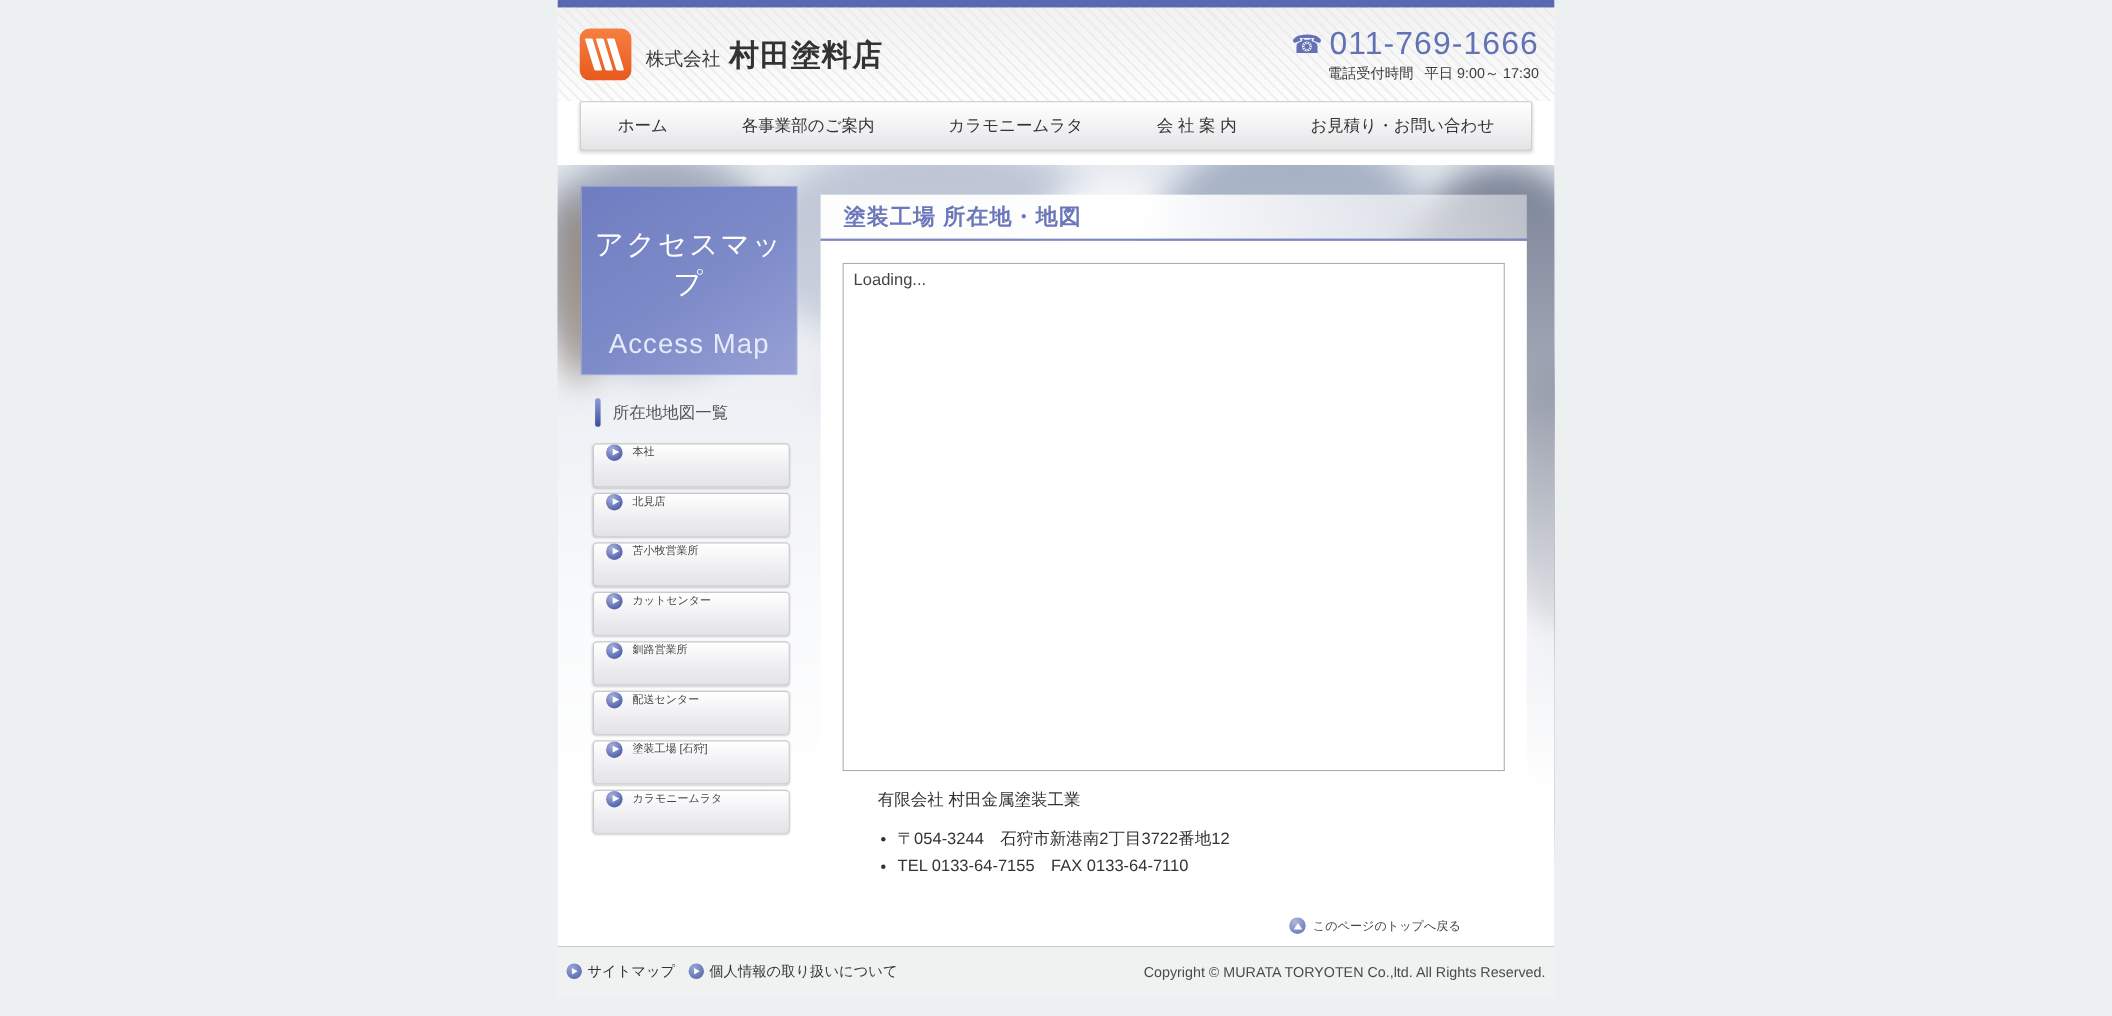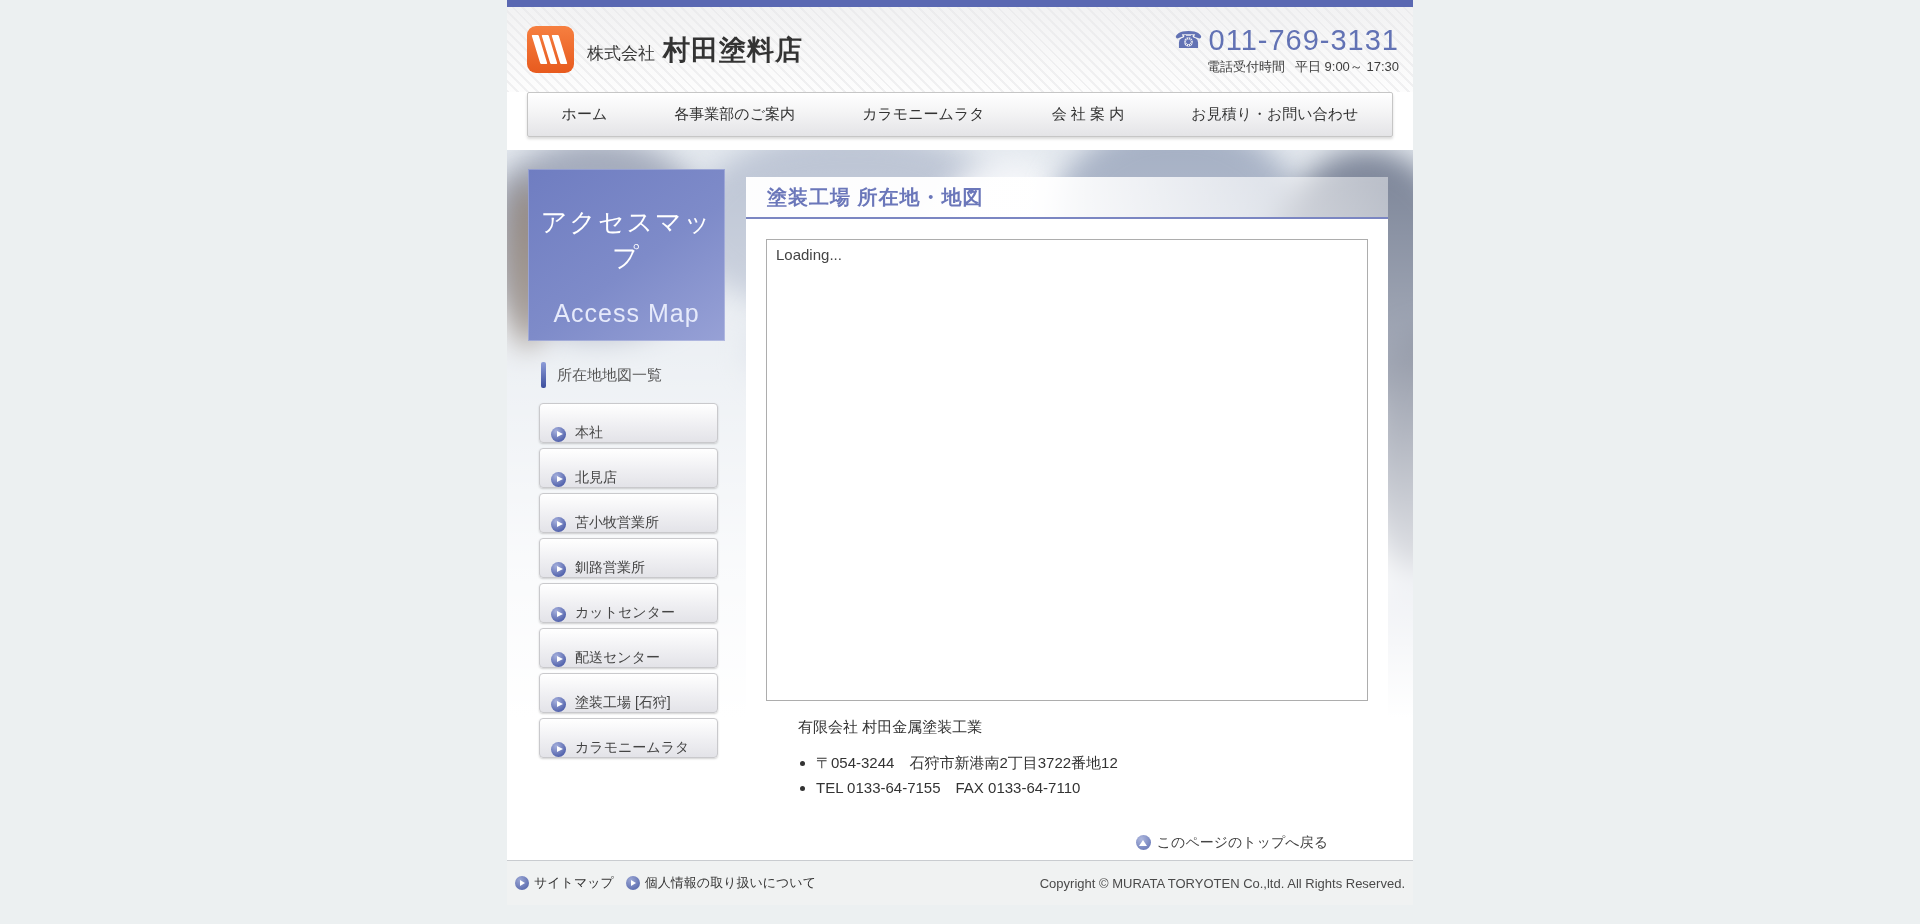--- a/index.html
+++ b/index.html
@@ -79,22 +79,22 @@
   .side-head .bar {
     width:5px; height:26px; border-radius:2px; margin-right:11px;
     background:linear-gradient(#8d9cd8,#3c4e9d);
   }
   .side-head .txt { font-size:15px; color:#555; }
   .menu { margin:15px 0 0 32px; width:179px; display:flex; flex-direction:column; gap:5px; }
   .menu-item {
     height:40px; border:1px solid #c9c9cc; border-radius:4px;
     background:linear-gradient(#ffffff,#efeff2 55%,#e3e3e8);
     box-shadow:0 1px 2px rgba(0,0,0,.18);
-    display:flex; align-items:flex-end; padding-left:11px; gap:9px;
-    font-size:14px; color:#444; cursor:pointer; white-space:nowrap;
+    display:flex; align-items:flex-start; padding-left:11px; gap:9px;
+    font-size:10px; color:#444; cursor:pointer; white-space:nowrap;
   }
   .arr {
     width:15px; height:15px; border-radius:50%; flex:none; position:relative;
     background:radial-gradient(circle at 35% 28%, #a6b0dc, #5565ae 72%);
   }
   .arr::after {
     content:""; position:absolute; left:6px; top:4px;
     border-left:6px solid #fff; border-top:3.5px solid transparent; border-bottom:3.5px solid transparent;
   }
   .arr-up::after {
@@ -113,21 +113,21 @@
   .page-title { font-size:20px; color:#6b77ba; letter-spacing:1px; }
   .panel { background:#fff; flex:1; padding:20px 20px 0; }
   .map-box {
     width:602px; height:462px; border:1px solid #adadad; background:#fff;
     font-size:15px; color:#444; padding:6px 9px; cursor:grab;
   }
   .info-head { font-size:15px; font-weight:normal; color:#333; margin:17px 0 0 32px; }
   .info-list { margin:14px 0 0 50px; font-size:15px; color:#333; line-height:1.55; }
   .info-list li { margin-bottom:2px; }
   .toplink-row { display:flex; justify-content:flex-end; margin:34px 40px 0 0; }
-  .toplink { display:inline-flex; align-items:center; gap:6px; font-size:14px; color:#444; cursor:pointer; }
+  .toplink { display:inline-flex; align-items:center; gap:6px; font-size:11px; color:#444; cursor:pointer; }
   .toplink .arr { background:radial-gradient(circle at 35% 28%, #aeb8de, #7382bd 72%); }
 
   
   .footer {
     height:45px; border-top:1px solid #c9ccd0; background:#f0f2f2;
     display:flex; align-items:center; padding:0 8px;
   }
   .foot-links { display:flex; align-items:center; gap:12px; }
   .foot-link { display:inline-flex; align-items:center; gap:5px; font-size:13px; color:#333; cursor:pointer; }
   .foot-link .arr { width:14px; height:14px; background:radial-gradient(circle at 35% 28%, #9aa6d4, #6171b2 72%); }
@@ -148,21 +148,21 @@
         <i></i>
         <i></i>
       </div>
     <div class="company">
       <span class="prefix">株式会社</span>
       <span class="name">村田塗料店</span>
     </div>
     <div class="head-right">
       <div class="phone-row">
         <span class="ph-icon">☎</span>
-        <span class="ph-num">011-769-3131</span>
+        <span class="ph-num">011-769-1666</span>
       </div>
       <div class="phone-hours">
         <span>電話受付時間</span><span class="sp"></span><span>平日 9:00～ 17:30</span>
       </div>
     </div>
   </div>
 
   <div class="navwrap">
     <div class="nav">
       <span class="nav-item">ホーム</span>
@@ -206,25 +206,25 @@
           <div class="menu-item">
             <span class="arr"></span>
             <span>北見店</span>
           </div>
           <div class="menu-item">
             <span class="arr"></span>
             <span>苫小牧営業所</span>
           </div>
           <div class="menu-item">
             <span class="arr"></span>
+            <span>カットセンター</span>
+          </div>
+          <div class="menu-item">
+            <span class="arr"></span>
             <span>釧路営業所</span>
-          </div>
-          <div class="menu-item">
-            <span class="arr"></span>
-            <span>カットセンター</span>
           </div>
           <div class="menu-item">
             <span class="arr"></span>
             <span>配送センター</span>
           </div>
           <div class="menu-item">
             <span class="arr"></span>
             <span>塗装工場 [石狩]</span>
           </div>
           <div class="menu-item">

